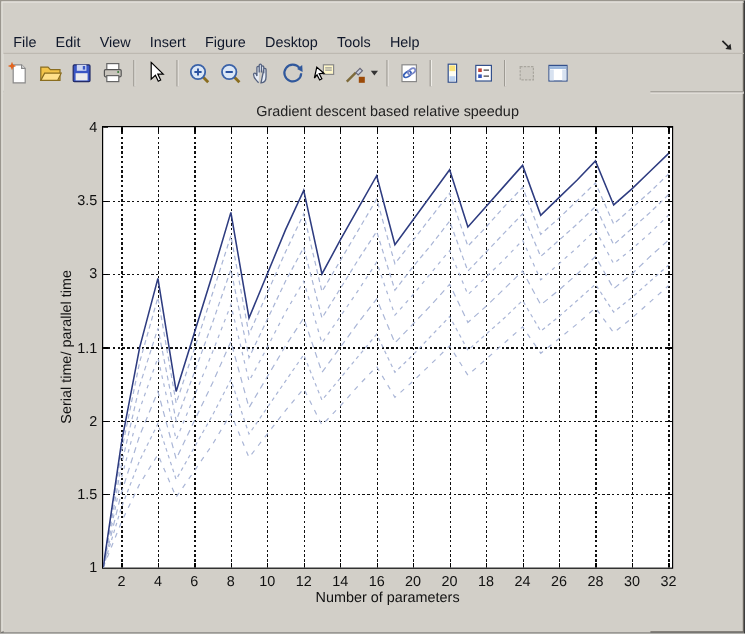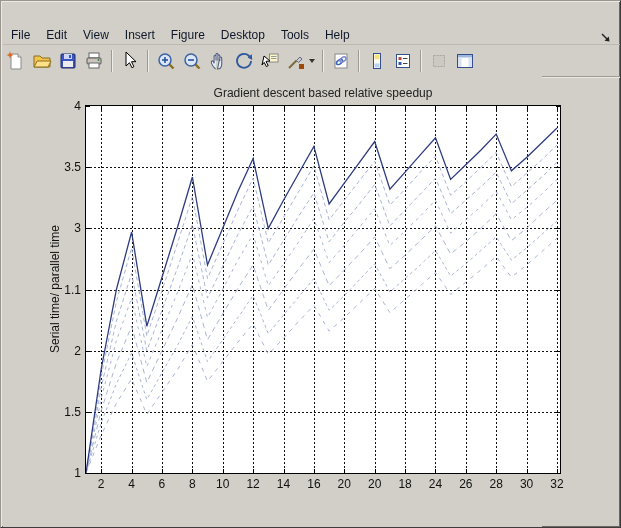--- a/index.html
+++ b/index.html
@@ -252,20 +252,21 @@
           <line x1="474" y1="0.5" x2="470" y2="0.5" stroke="#000" stroke-width="1" shape-rendering="crispEdges"></line>
           <polyline points="0.0,367.0 15.2,270.4 30.4,195.7 45.6,141.9 60.8,230.0 76.0,184.7 91.2,138.2 106.4,90.5 121.5,172.5 136.7,138.2 151.9,104.0 167.1,72.2 182.3,137.0 197.5,111.3 212.7,85.6 227.9,59.9 243.1,113.8 258.3,94.2 273.5,74.6 288.7,55.1 303.9,99.1 319.1,83.2 334.3,66.1 349.5,50.2 364.6,89.3 379.8,75.8 395.0,61.2 410.2,46.5 425.4,80.7 440.6,67.3 455.8,53.8 471.0,39.1" fill="none" stroke="#a9b5d6" stroke-width="1" stroke-dasharray="4 3"></polyline>
           <polyline points="0.0,367.0 15.2,281.4 30.4,215.3 45.6,167.6 60.8,244.7 76.0,204.3 91.2,162.7 106.4,118.7 121.5,192.1 136.7,160.3 151.9,128.4 167.1,100.3 182.3,159.0 197.5,134.6 212.7,110.1 227.9,86.9 243.1,135.8 258.3,116.2 273.5,97.9 288.7,78.3 303.9,119.9 319.1,104.0 334.3,88.1 349.5,72.2 364.6,107.7 379.8,94.2 395.0,80.7 410.2,66.1 425.4,97.9 440.6,84.4 455.8,71.0 471.0,56.3" fill="none" stroke="#a9b5d6" stroke-width="1" stroke-dasharray="4 3"></polyline>
           <polyline points="0.0,367.0 15.2,292.4 30.4,234.9 45.6,192.1 60.8,260.6 76.0,223.9 91.2,187.2 106.4,148.0 121.5,211.6 136.7,183.5 151.9,154.1 167.1,128.4 182.3,179.8 197.5,157.8 212.7,135.8 227.9,112.5 243.1,156.6 258.3,139.5 273.5,121.1 288.7,102.8 303.9,139.5 319.1,124.8 334.3,110.1 349.5,94.2 364.6,127.2 379.8,113.8 395.0,100.3 410.2,85.6 425.4,113.8 440.6,101.5 455.8,88.1 471.0,73.4" fill="none" stroke="#a9b5d6" stroke-width="1" stroke-dasharray="3 4"></polyline>
           <polyline points="0.0,367.0 15.2,304.6 30.4,256.9 45.6,220.2 60.8,276.5 76.0,244.7 91.2,212.9 106.4,178.6 121.5,233.7 136.7,208.0 151.9,182.3 167.1,159.0 182.3,204.3 197.5,183.5 212.7,162.7 227.9,143.1 243.1,179.8 258.3,163.9 273.5,148.0 288.7,130.9 303.9,162.7 319.1,149.2 334.3,134.6 349.5,119.9 364.6,148.0 379.8,135.8 395.0,122.3 410.2,107.7 425.4,134.6 440.6,122.3 455.8,107.7 471.0,94.2" fill="none" stroke="#a9b5d6" stroke-width="1" stroke-dasharray="5 4"></polyline>
           <polyline points="0.0,367.0 15.2,316.8 30.4,277.7 45.6,247.1 60.8,293.6 76.0,266.7 91.2,239.8 106.4,210.4 121.5,255.7 136.7,233.7 151.9,211.6 167.1,189.6 182.3,227.5 197.5,209.2 212.7,190.8 227.9,172.5 243.1,204.3 258.3,189.6 273.5,173.7 288.7,157.8 303.9,185.9 319.1,172.5 334.3,159.0 349.5,144.4 364.6,170.0 379.8,157.8 395.0,144.4 410.2,130.9 425.4,154.1 440.6,141.9 455.8,128.4 471.0,115.0" fill="none" stroke="#a9b5d6" stroke-width="1" stroke-dasharray="3 3"></polyline>
           <polyline points="0.0,367.0 15.2,329.1 30.4,297.3 45.6,272.8 60.8,308.3 76.0,286.3 91.2,264.2 106.4,238.6 121.5,275.3 136.7,255.7 151.9,236.1 167.1,217.8 182.3,248.3 197.5,232.4 212.7,215.3 227.9,199.4 243.1,225.1 258.3,211.6 273.5,197.0 288.7,182.3 303.9,206.7 319.1,193.3 334.3,179.8 349.5,166.4 364.6,188.4 379.8,176.2 395.0,163.9 410.2,150.5 425.4,171.3 440.6,159.0 455.8,145.6 471.0,132.1" fill="none" stroke="#a9b5d6" stroke-width="1" stroke-dasharray="4 5"></polyline>
           <polyline points="0.0,367.0 15.2,263.0 30.4,183.5 45.6,126.0 60.8,220.2 76.0,171.3 91.2,122.3 106.4,71.0 121.5,159.0 136.7,122.3 151.9,85.6 167.1,52.6 182.3,122.3 197.5,94.2 212.7,67.3 227.9,40.4 243.1,97.9 258.3,77.1 273.5,56.3 288.7,35.5 303.9,83.2 319.1,66.1 334.3,48.9 349.5,31.8 364.6,73.4 379.8,58.7 395.0,44.0 410.2,28.1 425.4,64.8 440.6,51.4 455.8,36.7 471.0,22.0" fill="none" stroke="#2e3c80" stroke-width="1.3"></polyline>
         </svg>
     </div>
+    <div class="xlabel">Number of parameters</div>
     <div class="ylabel">Serial time/ parallel time</div>
     <div id="tick-layer">
         <div class="xtick" style="left: 78.1935px;">2</div>
         <div class="xtick" style="left: 108.581px;">4</div>
         <div class="xtick" style="left: 138.968px;">6</div>
         <div class="xtick" style="left: 169.355px;">8</div>
         <div class="xtick" style="left: 199.742px;">10</div>
         <div class="xtick" style="left: 230.129px;">12</div>
         <div class="xtick" style="left: 260.516px;">14</div>
         <div class="xtick" style="left: 290.903px;">16</div>

